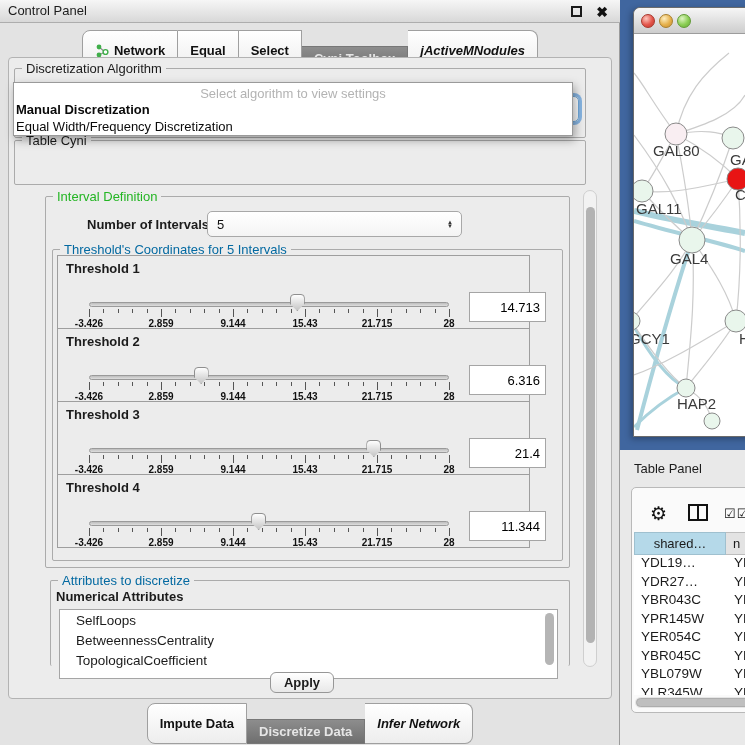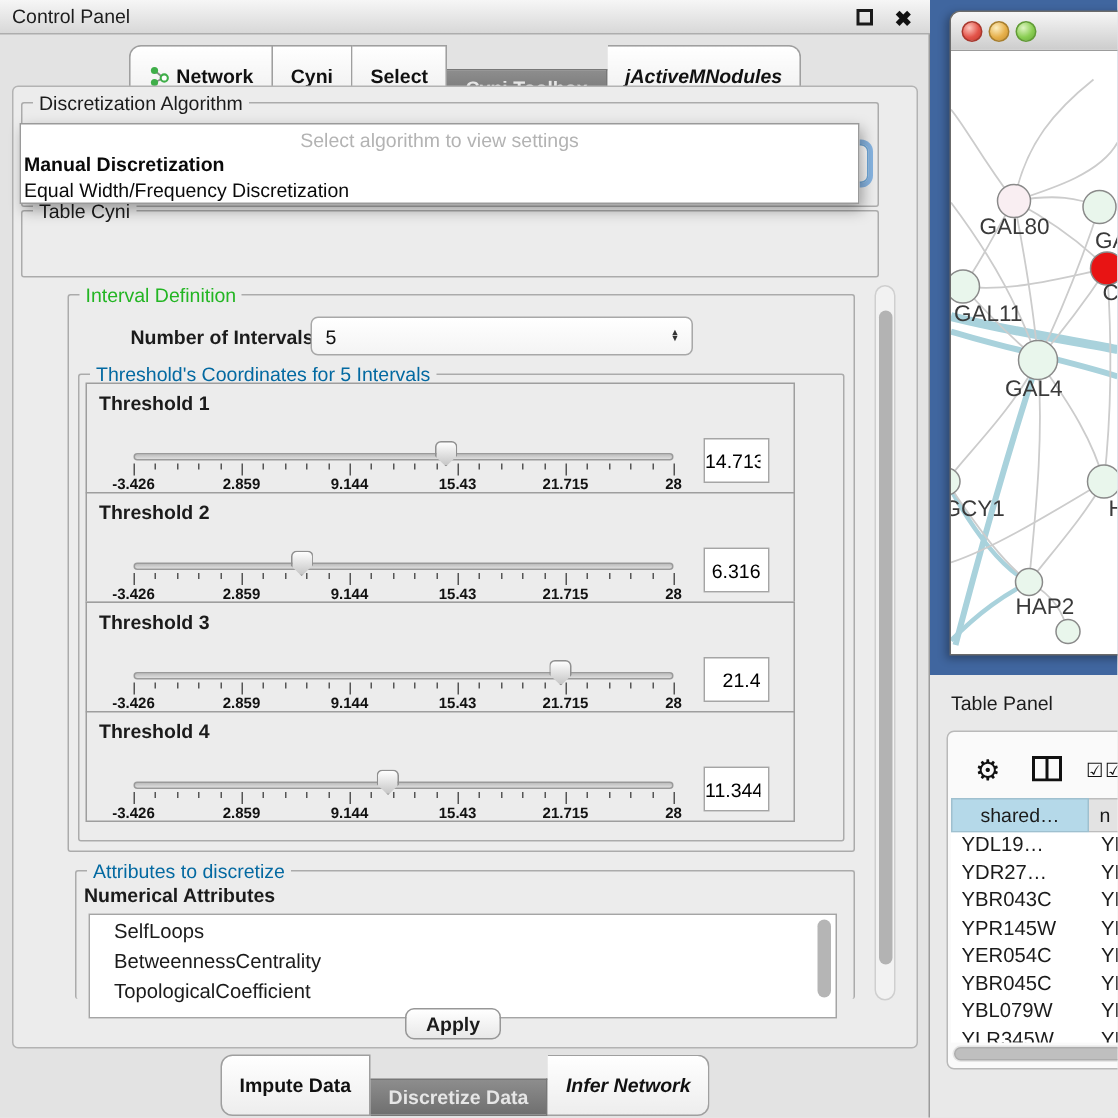--- a/index.html
+++ b/index.html
@@ -62,21 +62,21 @@
   .sl .thumb { position:absolute; top:38px; width:15px; height:17px; margin-left:-7px;
     background:linear-gradient(#fefefe,#c6c6c6); border:1px solid #8f8f8f; border-radius:4px;
     clip-path:polygon(0 0,100% 0,100% 58%,50% 100%,0 58%); }
   .sl .ticks { position:absolute; left:0; top:53px; width:100%; height:8px; }
   .sl .ticks i { position:absolute; top:0; width:1px; background:#555; }
   .sl .ticks i.ma { height:8px; }
   .sl .ticks i.mi { height:4px; }
   .sl .axis { position:absolute; left:0; top:62px; width:100%; height:12px; }
   .sl .axis span { position:absolute; transform:translateX(-50%); font-size:10px;
     font-weight:bold; color:#111; white-space:nowrap; }
-  .th-value { position:absolute; left:411px; top:36px; width:44px; height:30px;
+  .th-value { position:absolute; left:411px; top:36px; width:77px; height:30px;
     background:#fff; border:1px solid #a5a5a5; font-size:13px; text-align:right;
     padding-right:5px; font-family:"Liberation Sans",sans-serif; }
 
   
   #attr-list { position:absolute; left:8px; top:28px; width:499px; height:70px;
     background:#ffffff; border:1px solid #a5a5a5; overflow:hidden; }
   #attr-list .li { font-size:13.5px; padding:3px 0 2px 16px; white-space:nowrap; }
   #attr-scroll { position:absolute; right:3px; top:3px; width:9px; height:52px;
     background:#b5b5b5; border-radius:5px; }
 
@@ -147,21 +147,21 @@
         <svg width="14" height="14" viewBox="0 0 14 14">
           <line x1="4" y1="3" x2="10" y2="8" stroke="#8a8a8a" stroke-width="1.2"></line>
           <line x1="4" y1="11" x2="10" y2="8" stroke="#8a8a8a" stroke-width="1.2"></line>
           <circle cx="4" cy="3" r="2.4" fill="#3fae49"></circle>
           <circle cx="4" cy="11" r="2.4" fill="#3fae49"></circle>
           <circle cx="10.5" cy="8" r="2.4" fill="#fff" stroke="#3fae49" stroke-width="1.4"></circle>
         </svg>
         <span>Network</span>
       </div>
       <div class="tab">
-        <span>Cyni</span>
+        <span>Equal</span>
       </div>
       <div class="tab">
         <span>Select</span>
       </div>
       <div class="tab active">
         <span>Cyni Toolbox</span>
       </div>
       <div class="tab">
         <span>jActiveMNodules</span>
       </div>

